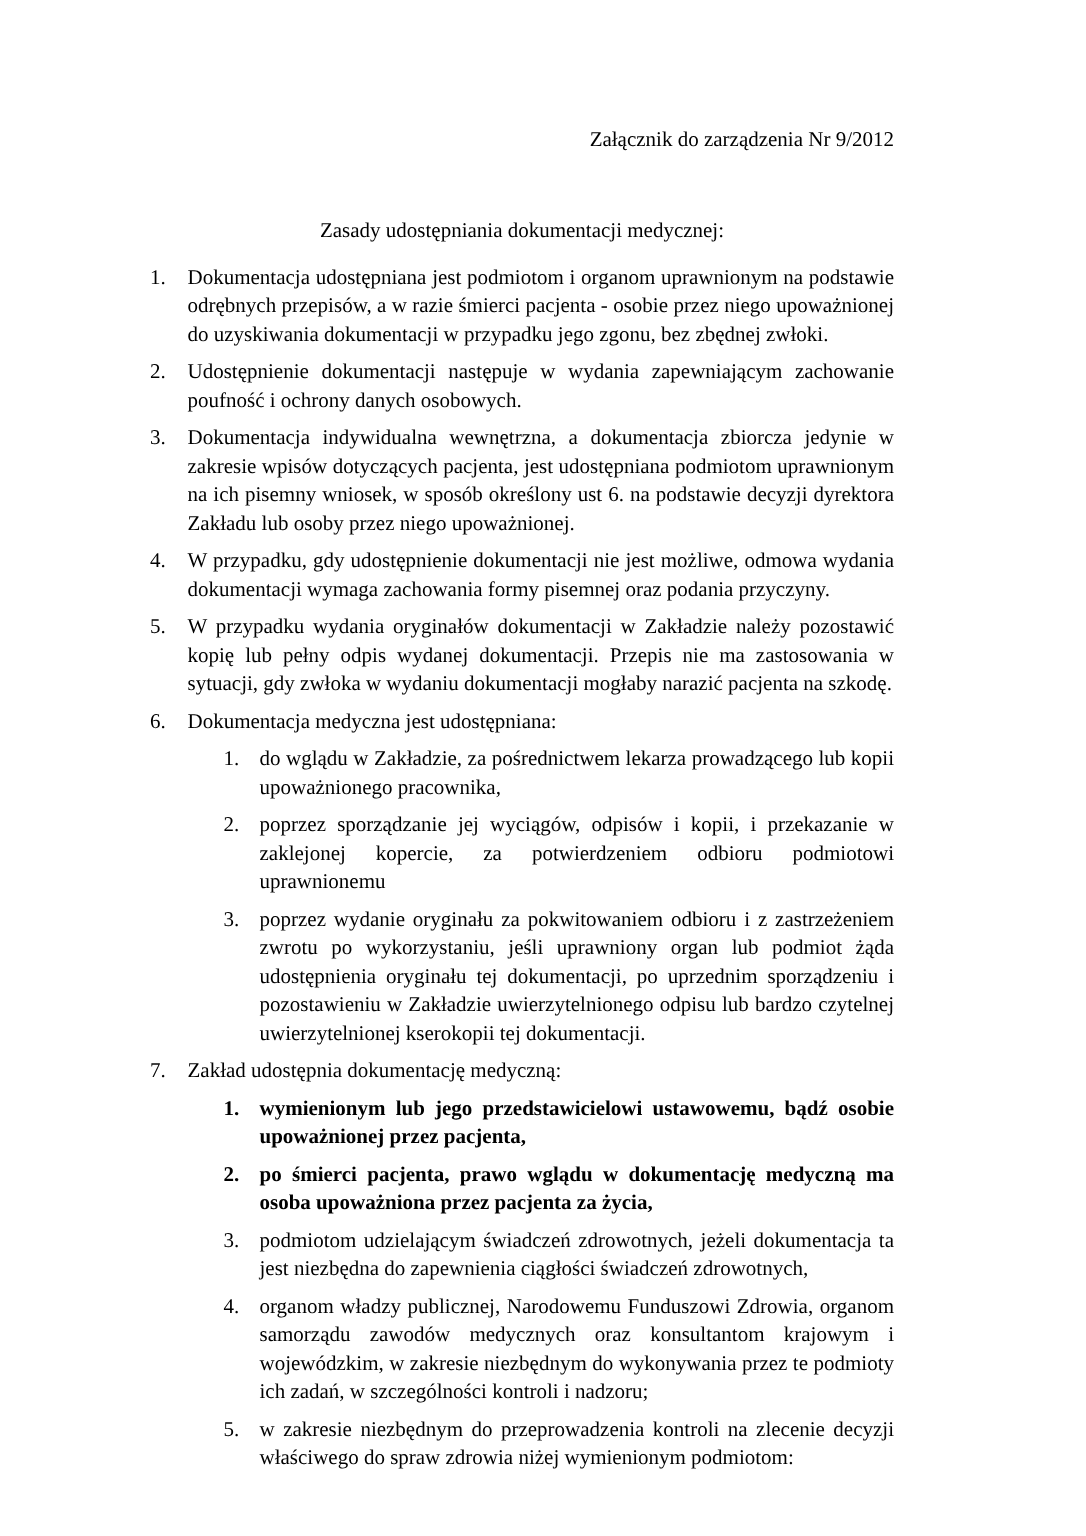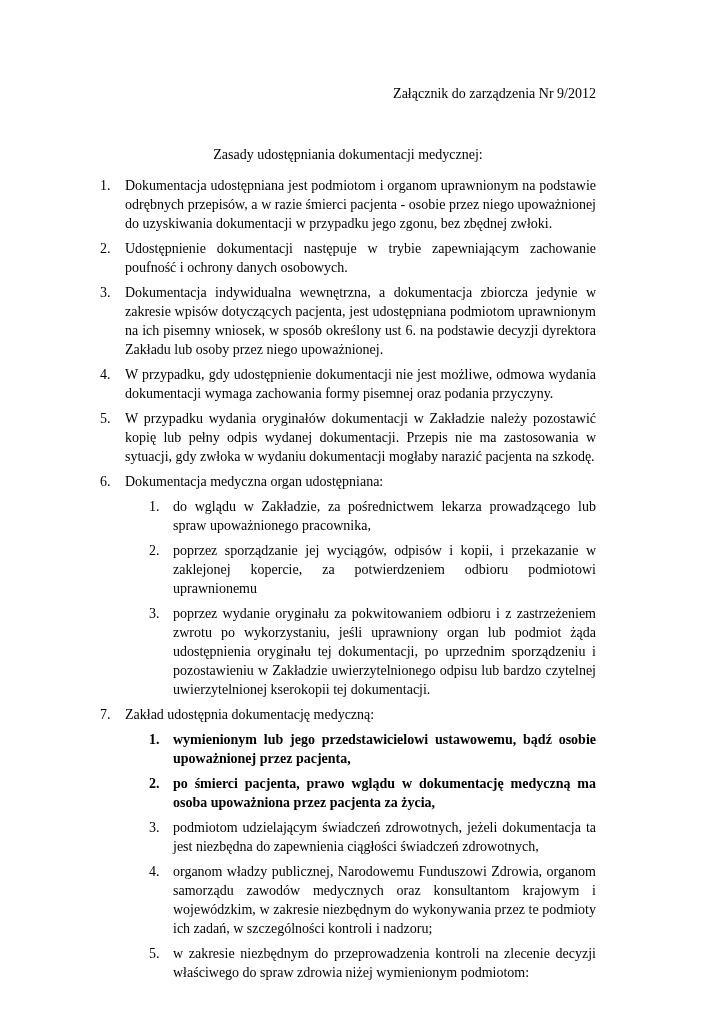--- a/index.html
+++ b/index.html
@@ -62,21 +62,21 @@
     <div class="li">
       <span class="num">1.</span>
       <div class="item-body">
         <div class="txt">Dokumentacja udostępniana jest podmiotom i organom uprawnionym na podstawie odrębnych przepisów, a w razie śmierci pacjenta - osobie przez niego upoważnionej do uzyskiwania dokumentacji w przypadku jego zgonu, bez zbędnej zwłoki.</div>
       </div>
     </div>
 
     <div class="li">
       <span class="num">2.</span>
       <div class="item-body">
-        <div class="txt">Udostępnienie dokumentacji następuje w trybie zapewniającym zachowanie poufność i ochrony danych osobowych.</div>
+        <div class="txt">Udostępnienie dokumentacji następuje w wydania zapewniającym zachowanie poufność i ochrony danych osobowych.</div>
       </div>
     </div>
 
     <div class="li">
       <span class="num">3.</span>
       <div class="item-body">
         <div class="txt">Dokumentacja indywidualna wewnętrzna, a dokumentacja zbiorcza jedynie w zakresie wpisów dotyczących pacjenta, jest udostępniana podmiotom uprawnionym na ich pisemny wniosek, w sposób określony ust 6. na podstawie decyzji dyrektora Zakładu lub osoby przez niego upoważnionej.</div>
       </div>
     </div>
 
@@ -90,26 +90,26 @@
     <div class="li">
       <span class="num">5.</span>
       <div class="item-body">
         <div class="txt">W przypadku wydania oryginałów dokumentacji w Zakładzie należy pozostawić kopię lub pełny odpis wydanej dokumentacji. Przepis nie ma zastosowania w sytuacji, gdy zwłoka w wydaniu dokumentacji mogłaby narazić pacjenta na szkodę.</div>
       </div>
     </div>
 
     <div class="li">
       <span class="num">6.</span>
       <div class="item-body">
-        <div class="txt">Dokumentacja medyczna organ udostępniana:</div>
+        <div class="txt">Dokumentacja medyczna jest udostępniana:</div>
         <div class="sub-list">
           <div class="li sub">
             <span class="num">1.</span>
             <div class="item-body">
-              <div class="txt">do wglądu w Zakładzie, za pośrednictwem lekarza prowadzącego lub spraw upoważnionego pracownika,</div>
+              <div class="txt">do wglądu w Zakładzie, za pośrednictwem lekarza prowadzącego lub kopii upoważnionego pracownika,</div>
             </div>
           </div>
           <div class="li sub">
             <span class="num">2.</span>
             <div class="item-body">
               <div class="txt">poprzez sporządzanie jej wyciągów, odpisów i kopii, i przekazanie w zaklejonej kopercie, za potwierdzeniem odbioru podmiotowi uprawnionemu</div>
             </div>
           </div>
           <div class="li sub">
             <span class="num">3.</span>

